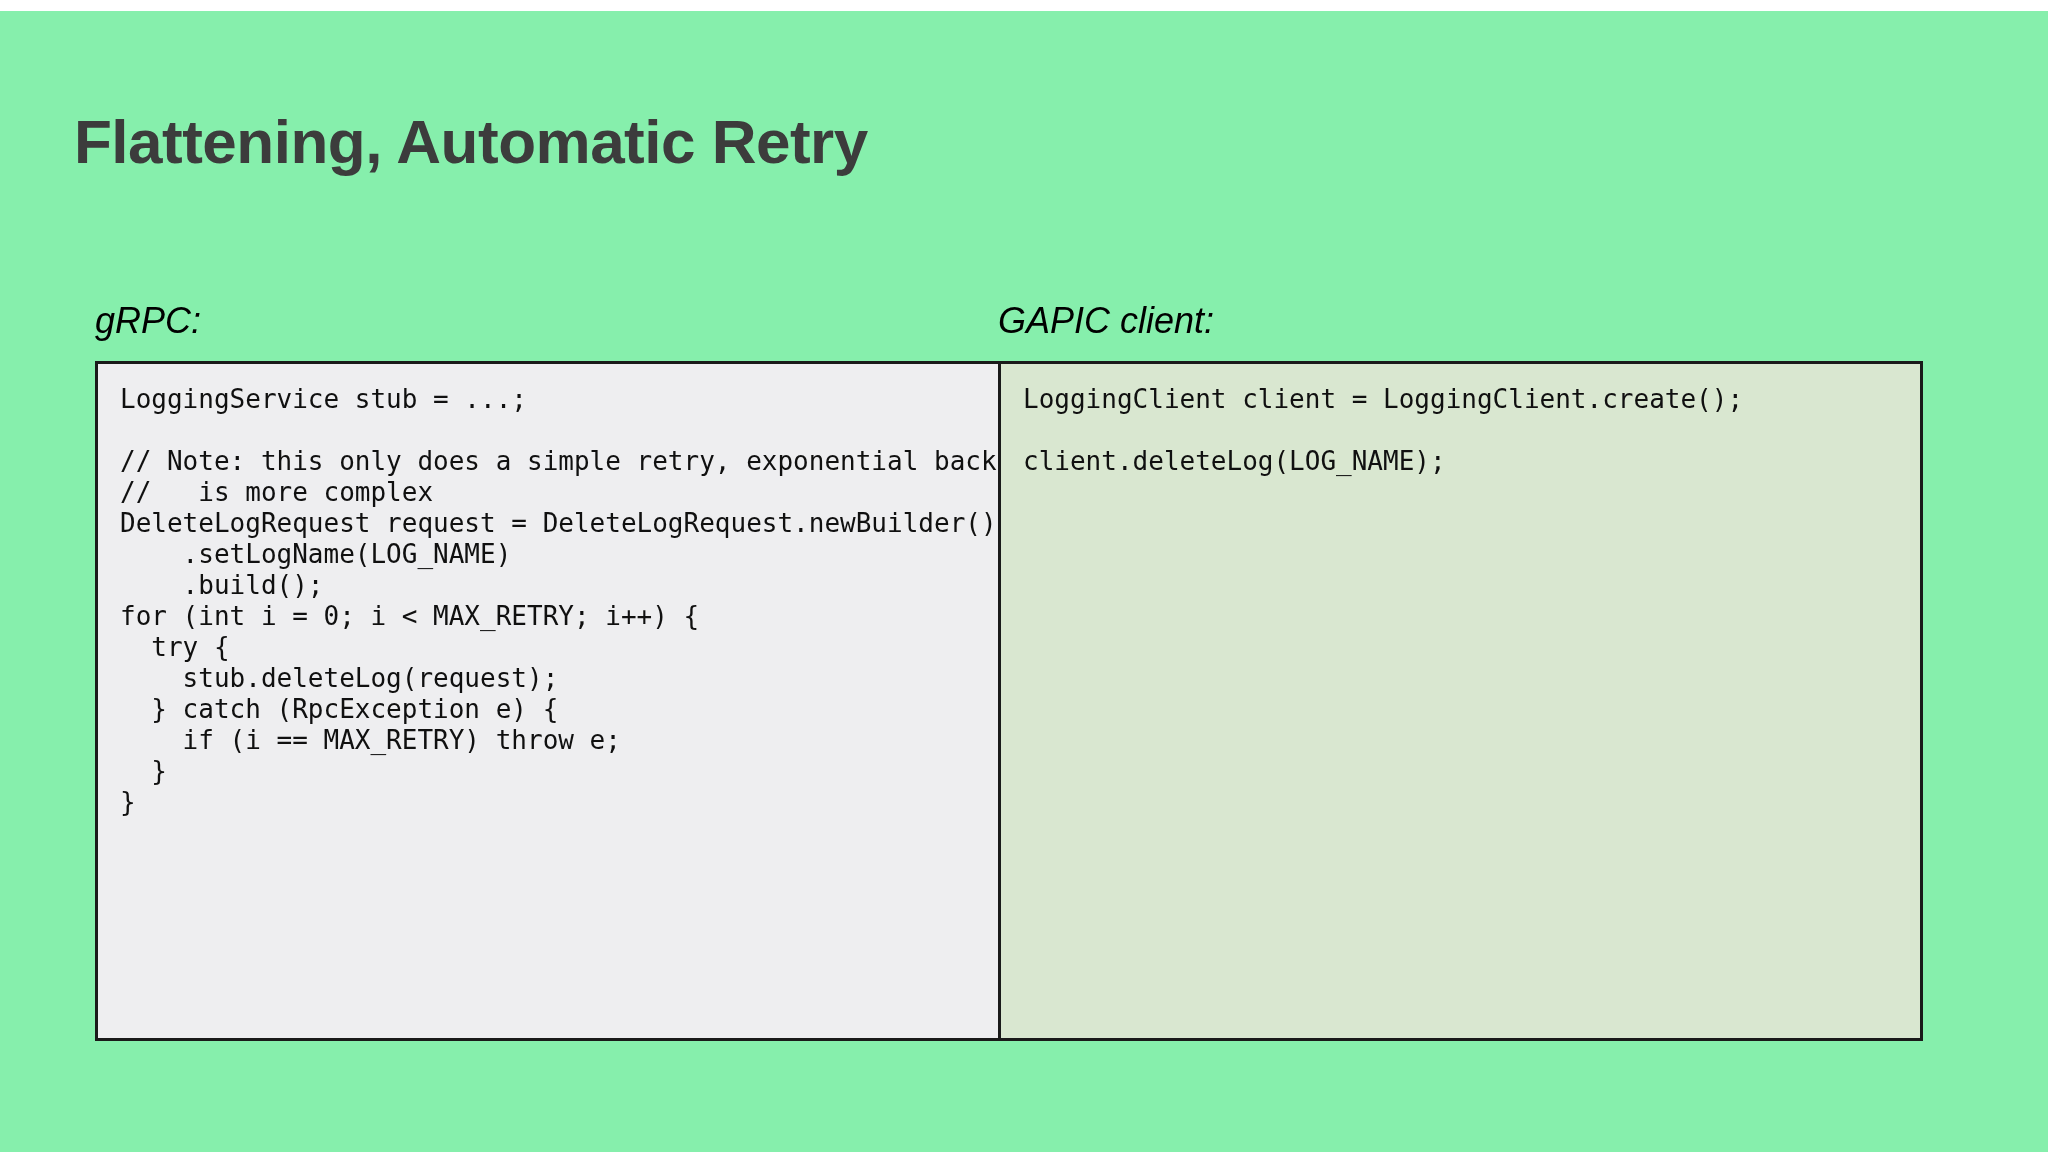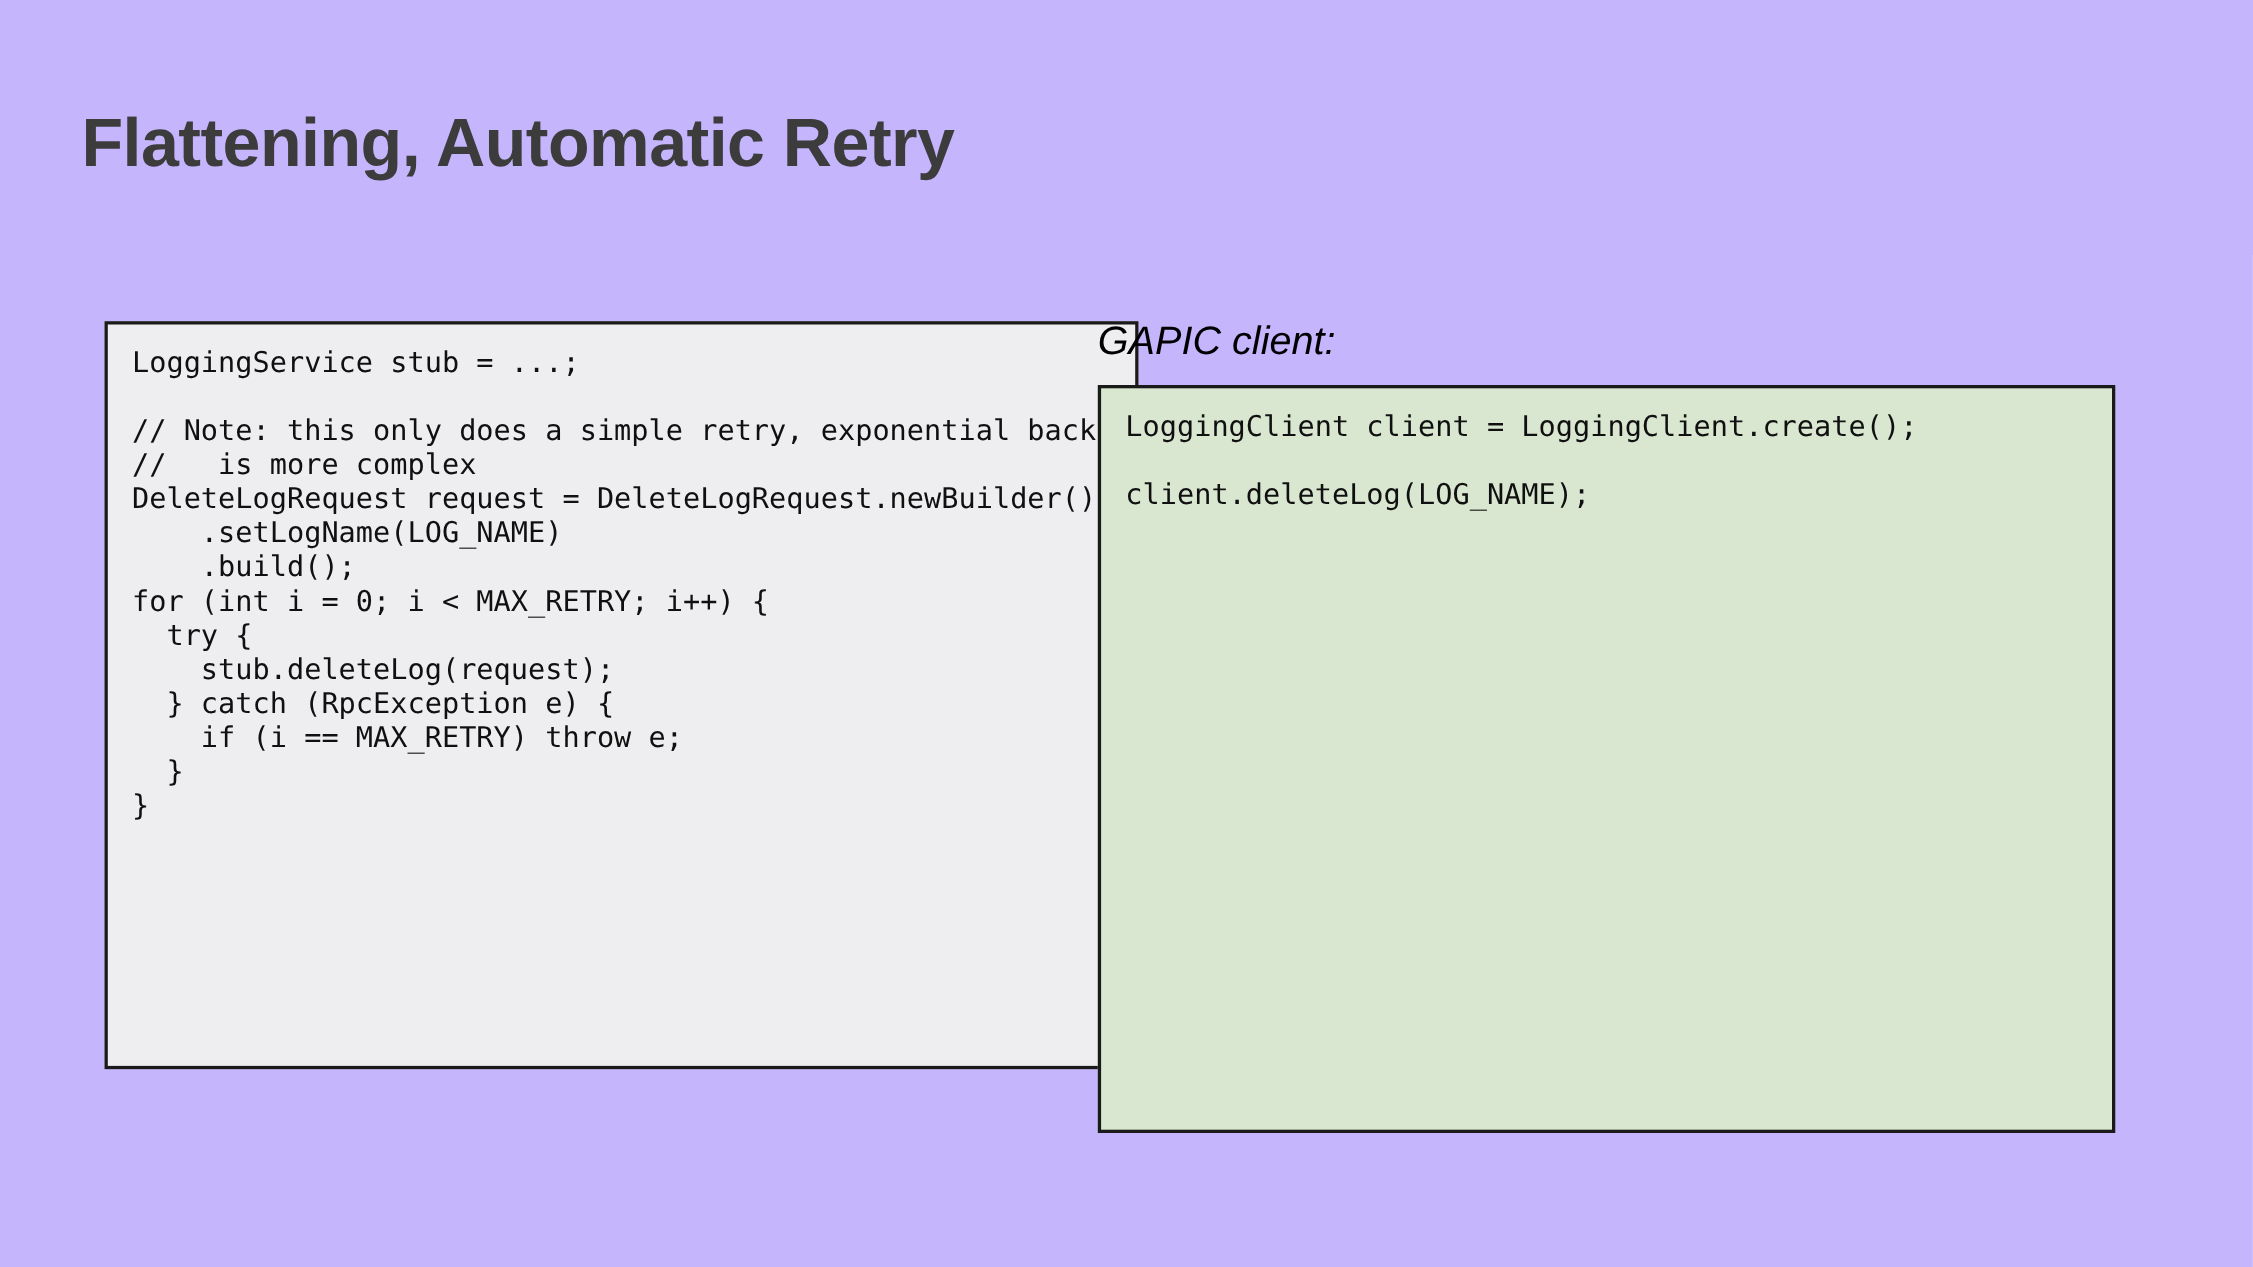--- a/index.html
+++ b/index.html
@@ -11,21 +11,22 @@
     height: 1152px;
     background: #ffffff;
     font-family: "Liberation Sans", sans-serif;
     overflow: hidden;
     position: relative;
   }
 
   .slide {
     position: absolute;
     inset: 0;
-    background: #c4b5fd;
+    background: #86efac;
+    margin-top: 11px;
   }
 
   .slide-title {
     position: absolute;
     left: 74px;
     top: 95px;
     font-family: "Liberation Sans", sans-serif;
     font-size: 62px;
     font-weight: bold;
     color: #3c3c3c;
@@ -71,20 +72,21 @@
   }
 </style>
 </head>
 <body>
 
 <div class="slide">
 
   <div class="slide-title">Flattening, Automatic Retry</div>
 
   <div class="column column-left">
+    <div class="column-label">gRPC:</div>
     <div class="code-box code-box-grpc">
       <pre class="code-text">LoggingService stub = ...;
 
 // Note: this only does a simple retry, exponential backoff
 //   is more complex
 DeleteLogRequest request = DeleteLogRequest.newBuilder()
     .setLogName(LOG_NAME)
     .build();
 for (int i = 0; i &lt; MAX_RETRY; i++) {
   try {

